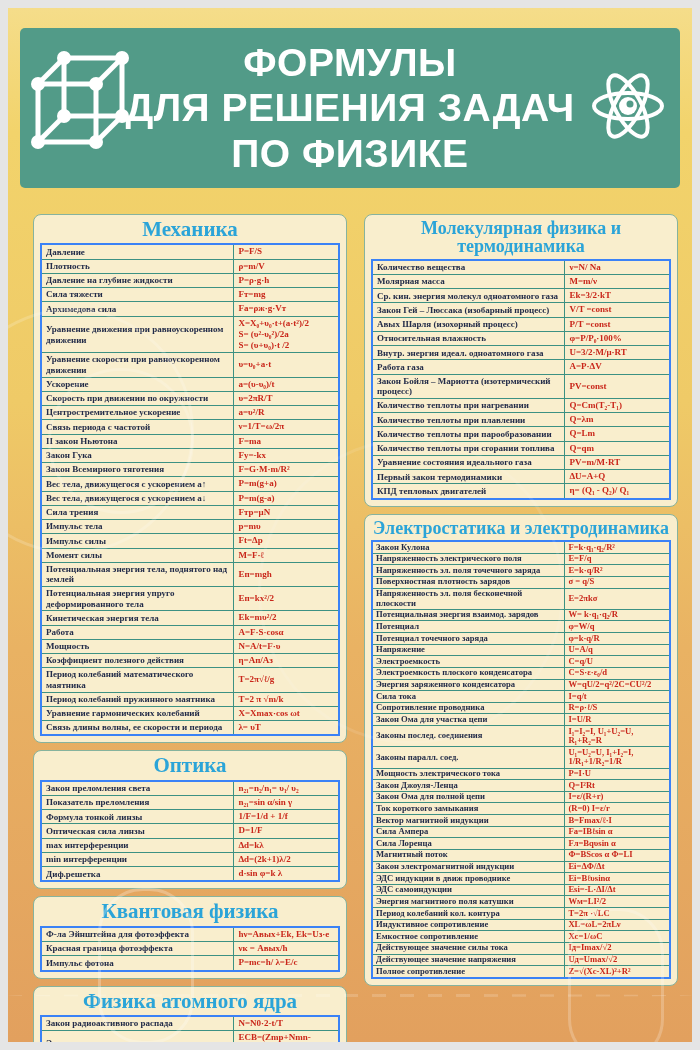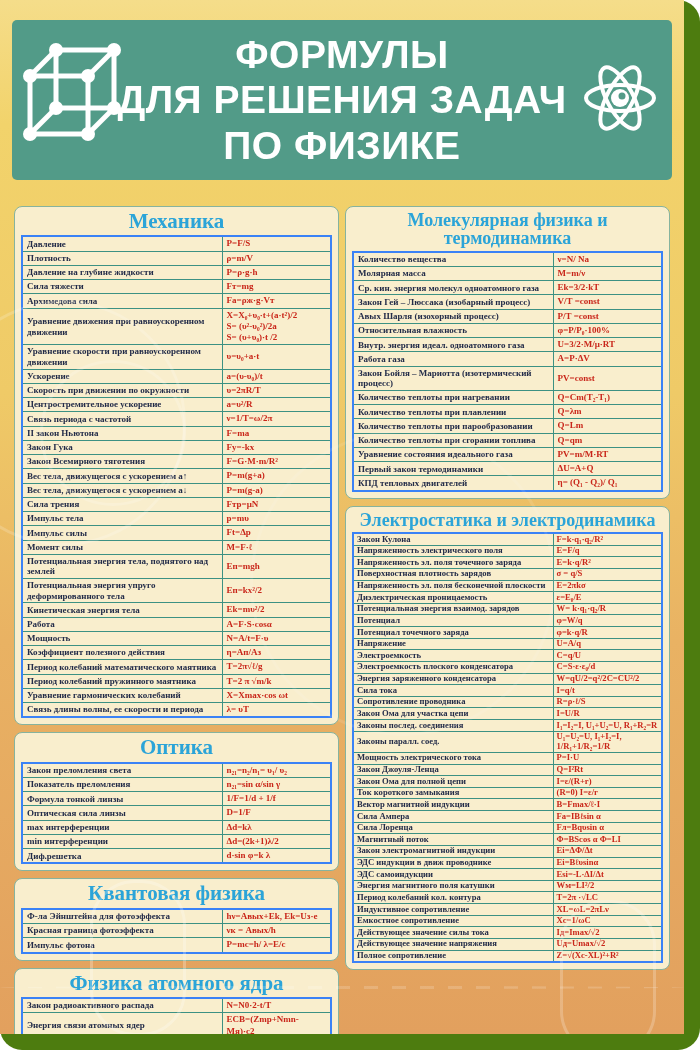--- a/index.html
+++ b/index.html
@@ -1,16 +1,16 @@
 <!DOCTYPE html>
 <html><head>
 <meta charset="utf-8">
 <style>
   html,body{margin:0;padding:0;}
-  .page{width:700px;height:1050px;background:#4d7c0f;box-sizing:border-box;font-family:"Liberation Serif",serif;border-radius:22px;}
+  .page{width:700px;height:1050px;background:#e5e5e5;box-sizing:border-box;padding:8px;font-family:"Liberation Serif",serif;}
   .canvas{position:relative;width:684px;height:1034px;overflow:hidden;
     background:linear-gradient(180deg,#f5dd8a 0%,#f2d36b 12%,#efca67 38%,#e9b263 62%,#e2a05e 100%);}
   
   .doodle{position:absolute;opacity:.18;border:3px solid #fff;border-radius:50%;pointer-events:none;}
   .d1{width:240px;height:240px;left:-60px;top:300px;}
   .d2{width:140px;height:140px;left:40px;top:360px;border-color:#fff;}
   .d3{width:300px;height:300px;left:250px;top:430px;opacity:.10;}
   .d4{width:90px;height:150px;left:90px;top:880px;border-radius:45px;opacity:.25;}
   .d5{width:90px;height:150px;left:560px;top:900px;border-radius:45px;opacity:.22;}
   .d6{position:absolute;left:0;top:986px;width:684px;height:3px;background:repeating-linear-gradient(90deg,#ffffff55 0 14px,transparent 14px 28px);opacity:.5;border:none;}
@@ -18,21 +18,21 @@
   .banner{position:relative;margin:20px auto 0;width:660px;height:160px;background:#529b88;border-radius:5px;
     display:flex;align-items:center;justify-content:center;}
   .banner-title{ text-align:center;color:#fff;font-family:"Liberation Sans",sans-serif;font-weight:bold;
     font-size:39px;line-height:1.16;letter-spacing:.5px;}
   .banner-icon{position:absolute;top:50%;transform:translateY(-50%);}
   .cube{left:10px;}
   .atom{right:14px;}
   
   .cols{display:flex;gap:6px;margin:26px 14px 0;}
   .col{width:325px;display:flex;flex-direction:column;gap:7px;}
-  .panel{background:#f9eecd;border:1px solid #86b39e;border-radius:8px;padding:2px 6px 6px;box-sizing:border-box;}
+  .panel{background:#f9eecd;border:1px solid #86b39e;border-radius:8px;padding:2px 6px 6px;box-sizing:border-box;margin-left:11px;}
   .sec-title{font-weight:bold;color:#2ba4d8;text-align:center;margin:2px 0 3px;font-size:21px;line-height:1.02;white-space:pre-line;}
   .sec-title.small{font-size:18px;}
   .ftable{border:2px solid #3b82f6;background:#f9eecd;}
   .trow{display:flex;align-items:stretch;}
   .trow + .trow{border-top:1px solid #3c9183;}
   .tlabel{flex:0 0 65%;box-sizing:border-box;border-right:1px solid #3c9183;padding:1px 4px;
     font-weight:bold;font-size:9px;line-height:1.18;color:#232c49;white-space:pre-line;display:flex;align-items:center;}
   .tformula{flex:1;box-sizing:border-box;padding:1px 4px;font-weight:bold;font-size:9px;line-height:1.25;
     color:#c9261a;white-space:pre-line;display:flex;align-items:center;}
   .dense .tlabel{font-size:8.6px;padding:0.5px 3px;line-height:1.12;}
@@ -377,24 +377,20 @@
               </div>
               <div class="trow">
                 <div class="tlabel">Поверхностная плотность зарядов</div>
                 <div class="tformula">σ = q/S</div>
               </div>
               <div class="trow">
                 <div class="tlabel">Напряженность эл. поля бесконечной плоскости</div>
                 <div class="tformula">E=2πkσ</div>
               </div>
               <div class="trow">
-                <div class="tlabel">Диэлектрическая проницаемость</div>
-                <div class="tformula">ε=E₀/E</div>
-              </div>
-              <div class="trow">
                 <div class="tlabel">Потенциальная энергия взаимод. зарядов</div>
                 <div class="tformula">W= k·q₁·q₂/R</div>
               </div>
               <div class="trow">
                 <div class="tlabel">Потенциал</div>
                 <div class="tformula">φ=W/q</div>
               </div>
               <div class="trow">
                 <div class="tlabel">Потенциал точечного заряда</div>
                 <div class="tformula">φ=k·q/R</div>

